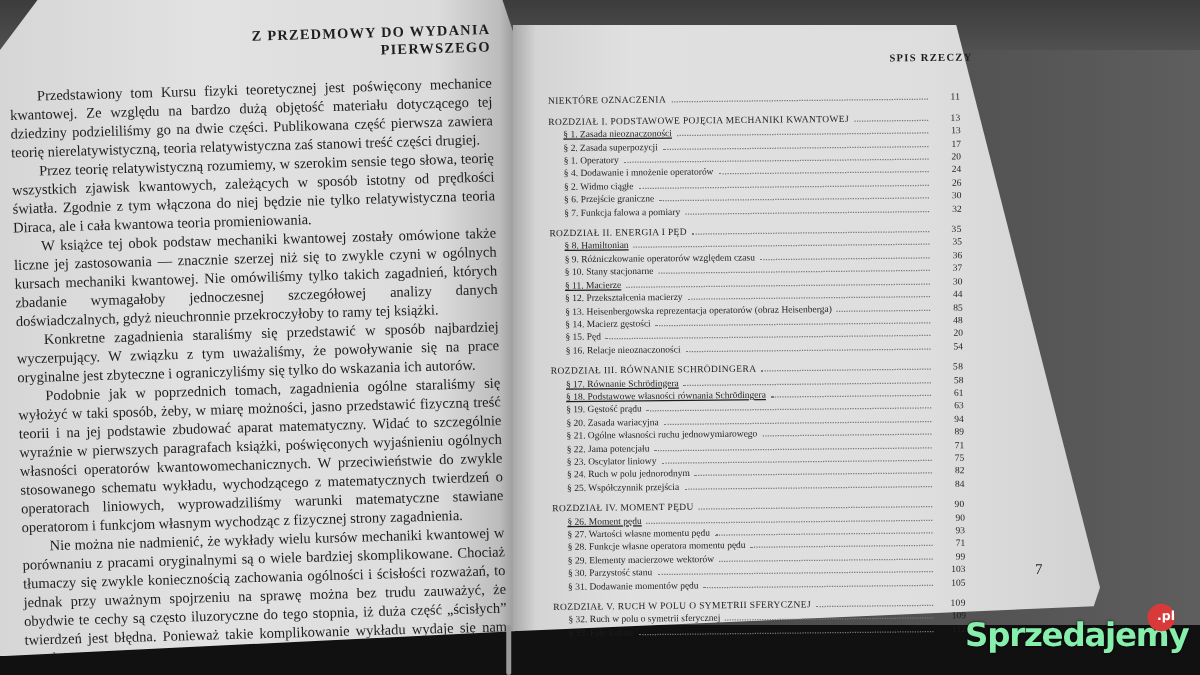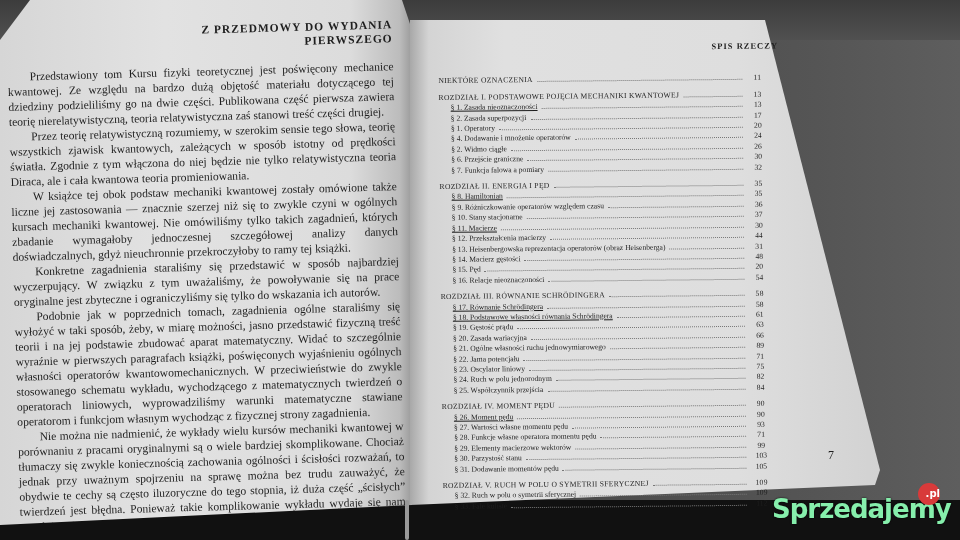--- a/index.html
+++ b/index.html
@@ -13,21 +13,21 @@
   .right-page{position:absolute;left:410px;top:20px;width:470px;height:485px;background:linear-gradient(90deg,#a8a8a8 0%,#d4d4d4 4%,#e0e0e0 20%,#dedede 70%,#d2d2d2 100%);
     clip-path:polygon(0 0,355px 0,470px 450px,465px 465px,0 485px);}
   .lp-text{position:absolute;left:6px;top:20px;width:386px;transform:rotate(-1.6deg);transform-origin:0 0;font-size:11.6px;line-height:15px;text-align:justify;}
   .lp-title{text-align:right;font-weight:bold;font-size:11.5px;letter-spacing:1px;line-height:14px;margin:8px 0 14px 0;}
   .lp-text p{margin:0;text-indent:22px;}
   .toc{position:absolute;left:438px;top:44px;width:330px;font-size:7.6px;line-height:10.4px;transform:rotate(-0.6deg);transform-origin:0 0;}
   .toc-title{text-align:right;font-size:8.5px;letter-spacing:1px;font-weight:bold;margin-bottom:22px;margin-right:-10px;}
   .toc .row{display:flex;align-items:baseline;white-space:nowrap;}
   .toc .row .lbl{flex:0 0 auto;}
   .toc .row .dots{flex:1 1 auto;border-bottom:1px dotted #777;margin:0 4px 2px 4px;}
-  .toc .row .pg{flex:0 0 22px;text-align:center;}
+  .toc .row .pg{flex:0 0 22px;text-align:right;}
   .toc .chap{margin-top:6px;letter-spacing:.3px;}
   .toc .sec{padding-left:12px;}
   .u{text-decoration:underline;}
   .pagenum{position:absolute;left:828px;top:448px;font-size:12px;}
   .watermark{position:absolute;left:772px;top:494px;font-family:"DejaVu Sans","Liberation Sans",sans-serif;font-weight:bold;font-size:26px;color:#86efac;letter-spacing:-1px;text-shadow:0 0 2px #000;}
   .wm-badge{position:absolute;left:918px;top:483px;width:22px;height:22px;border-radius:50%;background:#d83a3a;color:#fff;font-family:"DejaVu Sans",sans-serif;font-size:10px;font-weight:bold;text-align:right;line-height:22px;}
   .bookmark{position:absolute;left:405px;top:500px;width:4px;height:40px;background:#999;border-radius:2px;}
 </style>
 </head>
 <body>
@@ -129,21 +129,21 @@
         <span class="pg">30</span>
       </div>
       <div class="row sec">
         <span class="lbl">§ 12. Przekształcenia macierzy</span>
         <span class="dots"></span>
         <span class="pg">44</span>
       </div>
       <div class="row sec">
         <span class="lbl">§ 13. Heisenbergowska reprezentacja operatorów (obraz Heisenberga)</span>
         <span class="dots"></span>
-        <span class="pg">31</span>
+        <span class="pg">85</span>
       </div>
       <div class="row sec">
         <span class="lbl">§ 14. Macierz gęstości</span>
         <span class="dots"></span>
         <span class="pg">48</span>
       </div>
       <div class="row sec">
         <span class="lbl">§ 15. Pęd</span>
         <span class="dots"></span>
         <span class="pg">20</span>
@@ -169,21 +169,21 @@
         <span class="pg">61</span>
       </div>
       <div class="row sec">
         <span class="lbl">§ 19. Gęstość prądu</span>
         <span class="dots"></span>
         <span class="pg">63</span>
       </div>
       <div class="row sec">
         <span class="lbl">§ 20. Zasada wariacyjna</span>
         <span class="dots"></span>
-        <span class="pg">66</span>
+        <span class="pg">94</span>
       </div>
       <div class="row sec">
         <span class="lbl">§ 21. Ogólne własności ruchu jednowymiarowego</span>
         <span class="dots"></span>
         <span class="pg">89</span>
       </div>
       <div class="row sec">
         <span class="lbl">§ 22. Jama potencjału</span>
         <span class="dots"></span>
         <span class="pg">71</span>

